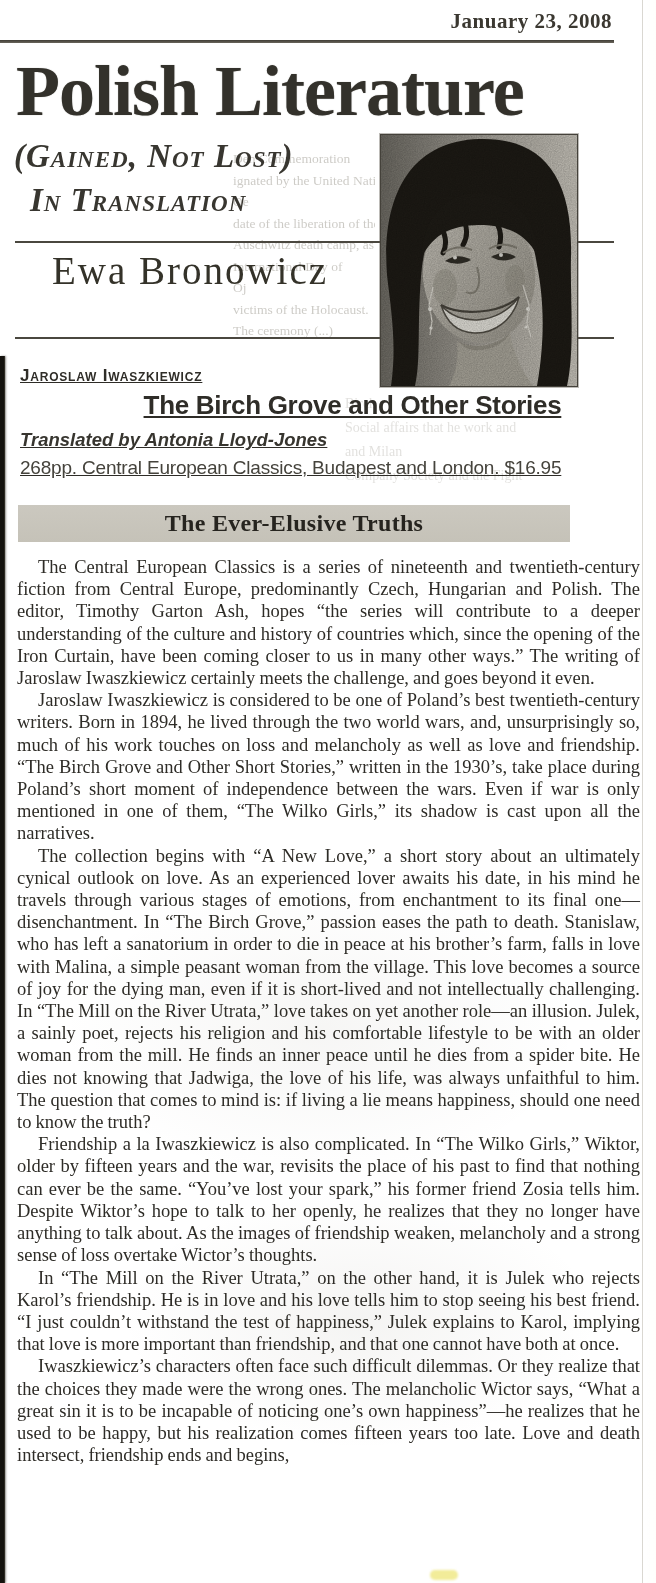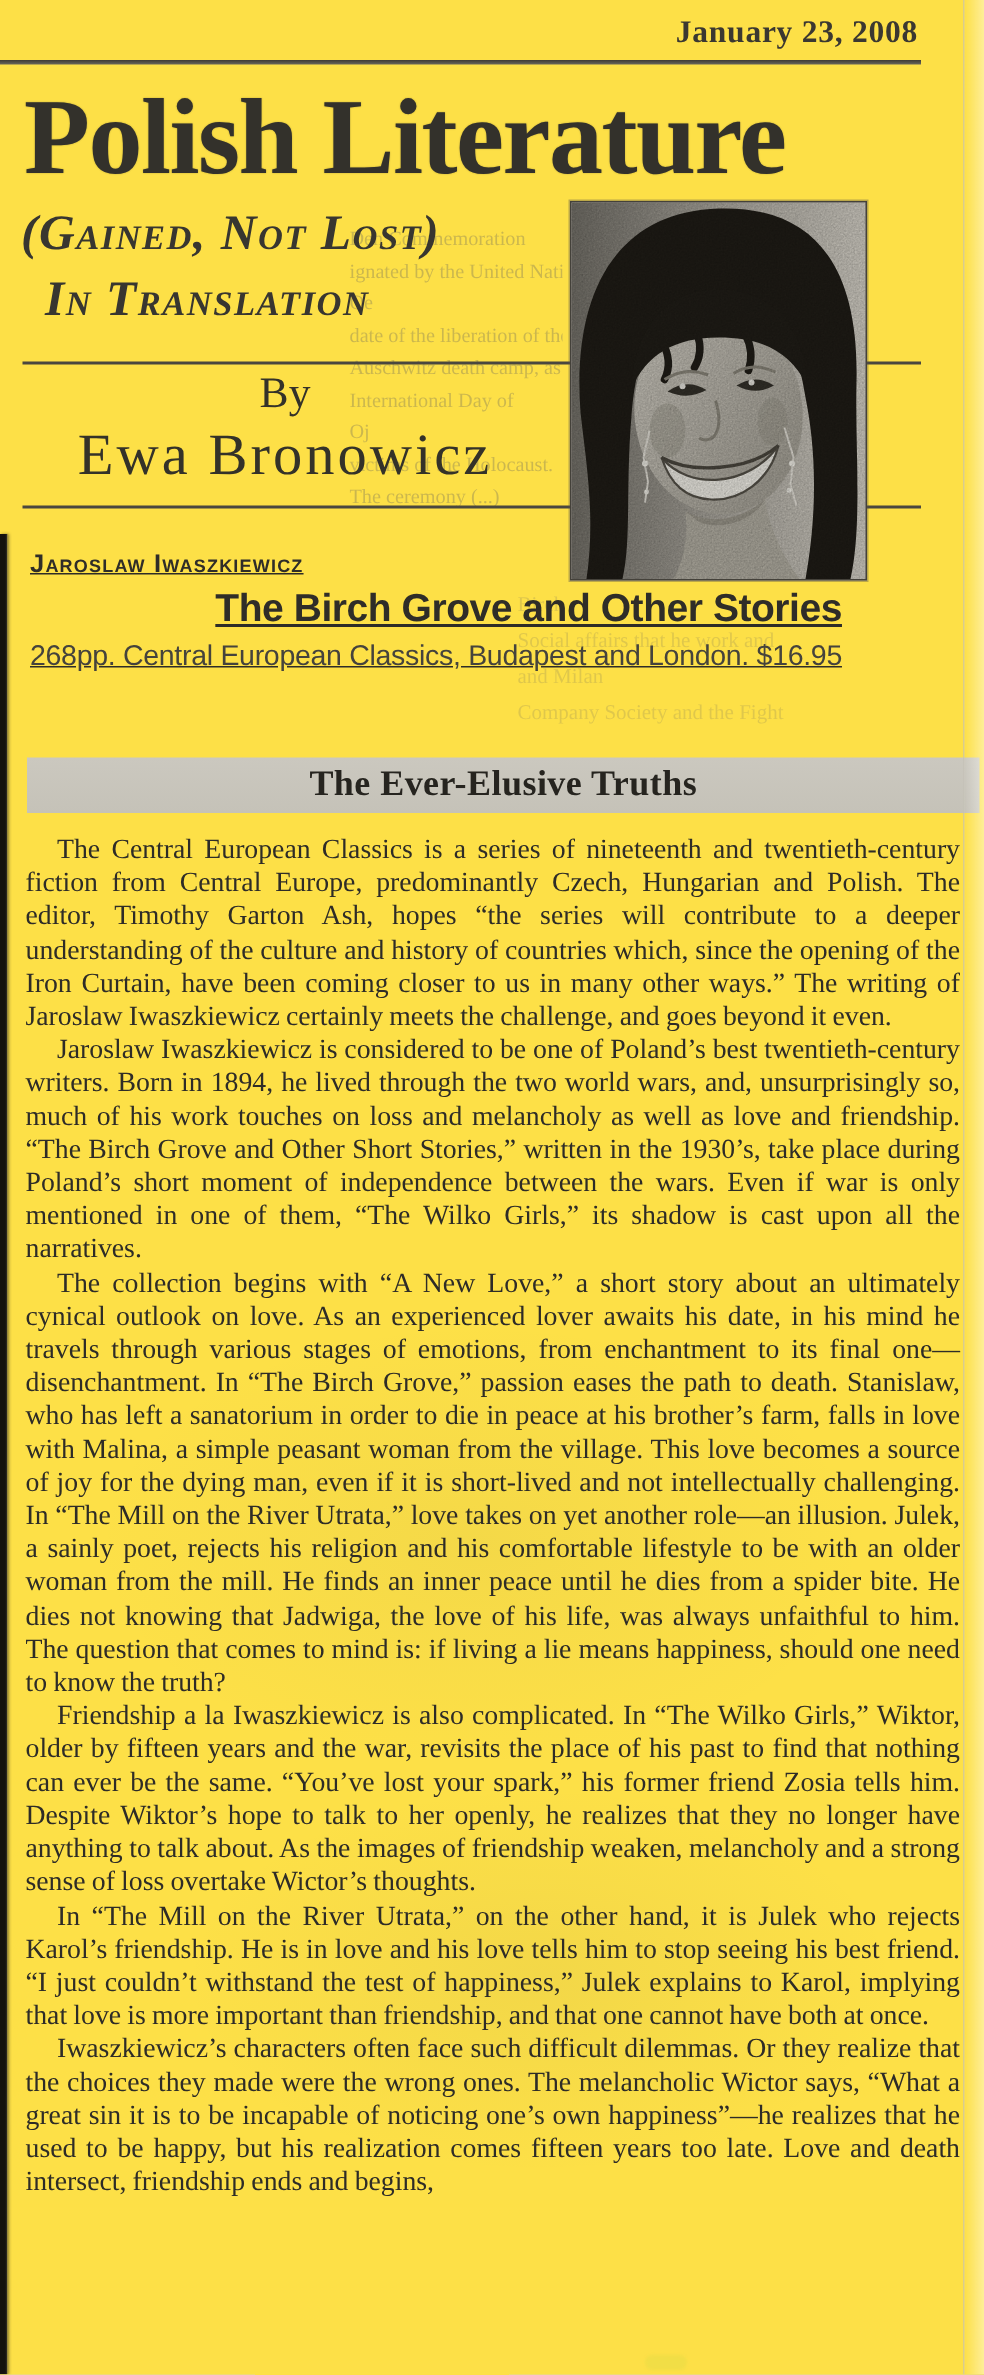--- a/index.html
+++ b/index.html
@@ -4,21 +4,21 @@
 <style>
   html,body{margin:0;padding:0;}
   body{width:656px;height:1583px;overflow:hidden;background:#d8d4c6;}
   .page{
     position:relative;width:656px;height:1583px;overflow:hidden;
     background:
       radial-gradient(ellipse 420px 260px at 18% 62%, rgba(120,112,92,0.07), rgba(0,0,0,0) 70%),
       radial-gradient(ellipse 500px 300px at 70% 18%, rgba(255,255,250,0.25), rgba(0,0,0,0) 75%),
       radial-gradient(ellipse 600px 420px at 50% 85%, rgba(110,104,86,0.08), rgba(0,0,0,0) 70%),
       linear-gradient(180deg,#ecead e0 0%, #e8e5d8 3%, #e7e3d5 100%);
-    background-color:#fde047;
+    background-color:#ffffff;
     font-family:"Liberation Serif", serif;
     color:#2e2c27;
   }
   
   .issue-date{
     position:absolute;top:9px;right:44px;
     font-size:21px;font-weight:700;color:#3b3831;letter-spacing:.5px;
   }
   .rule{position:absolute;background:#4a473f;z-index:2;}
   .rule-top{top:40px;left:0;width:614px;height:3px;background:linear-gradient(180deg,#3f3c35,#6a665c);}
@@ -47,21 +47,21 @@
   }
   .photo svg{display:block;}
   
   .book{position:absolute;left:20px;top:366px;z-index:2;font-family:"Liberation Sans",sans-serif;text-decoration:underline;}
   .book-author{font-size:17px;font-weight:700;font-variant:small-caps;letter-spacing:.8px;color:#2f2d28;}
   .book-title{font-size:26px;font-weight:700;letter-spacing:-.3px;color:#2f2d28;margin-top:4px;white-space:nowrap;text-align:right;}
   .book-translator{font-size:18.5px;font-weight:700;font-style:italic;color:#37352f;margin-top:8px;}
   .book-imprint{font-size:19px;color:#45433c;margin-top:6px;letter-spacing:-.2px;white-space:nowrap;text-align:right;}
   
   .banner{
-    position:absolute;left:18px;top:505px;width:635px;height:37px;z-index:2;
+    position:absolute;left:18px;top:505px;width:552px;height:37px;z-index:2;
     background:linear-gradient(180deg,#cbc8bf,#c5c2b8);
     text-align:center;line-height:37px;
   }
   .banner span{font-size:24px;font-weight:700;color:#26241f;letter-spacing:.3px;}
   
   .body-text{
     position:absolute;left:17px;top:556px;width:623px;z-index:2;
     font-size:18.5px;line-height:22.2px;text-align:justify;
     color:#2e2c27;word-spacing:-.5px;hyphens:auto;
   }
@@ -98,21 +98,20 @@
 
   <div class="issue-date">January 23, 2008</div>
   <div class="rule rule-top"></div>
 
   <h1 class="headline">Polish Literature</h1>
   <div class="subtitle sub1">(Gained, Not Lost)</div>
   <div class="subtitle sub2">In Translation</div>
 
   <div class="rule rule-by-top"></div>
   <div class="byline">
-    <div class="by-label">By</div>
     <div class="author-name">Ewa Bronowicz</div>
   </div>
   <div class="rule rule-by-bottom"></div>
 
   <div class="photo" title="Black-and-white portrait of a smiling young woman with dark bangs and long earrings">
     <svg width="196" height="251" viewBox="0 0 196 251">
       <defs>
         <linearGradient id="bgg" x1="0" y1="0" x2="1" y2="0">
           <stop offset="0" stop-color="#76736b"></stop>
           <stop offset="0.55" stop-color="#b4b0a7"></stop>
@@ -164,20 +163,21 @@
           <circle cx="145" cy="192" r="1.6"></circle>
       </g>
 
       <rect width="196" height="251" filter="url(#grain)" opacity=".35"></rect>
     </svg>
   </div>
 
   <div class="book">
     <div class="book-author">Jaroslaw Iwaszkiewicz</div>
     <div class="book-title">The Birch Grove and Other Stories</div>
+    <div class="book-translator">Translated by Antonia Lloyd-Jones</div>
     <div class="book-imprint">268pp. Central European Classics, Budapest and London. $16.95</div>
   </div>
 
   <div class="banner">
     <span>The Ever-Elusive Truths</span>
   </div>
 
   <div class="body-text">
     <p>The Central European Classics is a series of nineteenth and twentieth-century fiction from Central Europe, predominantly Czech, Hungarian and Polish. The editor, Timothy Garton Ash, hopes “the series will contribute to a deeper understanding of the culture and history of countries which, since the opening of the Iron Curtain, have been coming closer to us in many other ways.” The writing of Jaroslaw Iwaszkiewicz certainly meets the challenge, and goes beyond it even.</p>
     <p>Jaroslaw Iwaszkiewicz is considered to be one of Poland’s best twentieth-century writers. Born in 1894, he lived through the two world wars, and, unsurprisingly so, much of his work touches on loss and melancholy as well as love and friendship. “The Birch Grove and Other Short Stories,” written in the 1930’s, take place during Poland’s short moment of independence between the wars. Even if war is only mentioned in one of them, “The Wilko Girls,” its shadow is cast upon all the narratives.</p>

